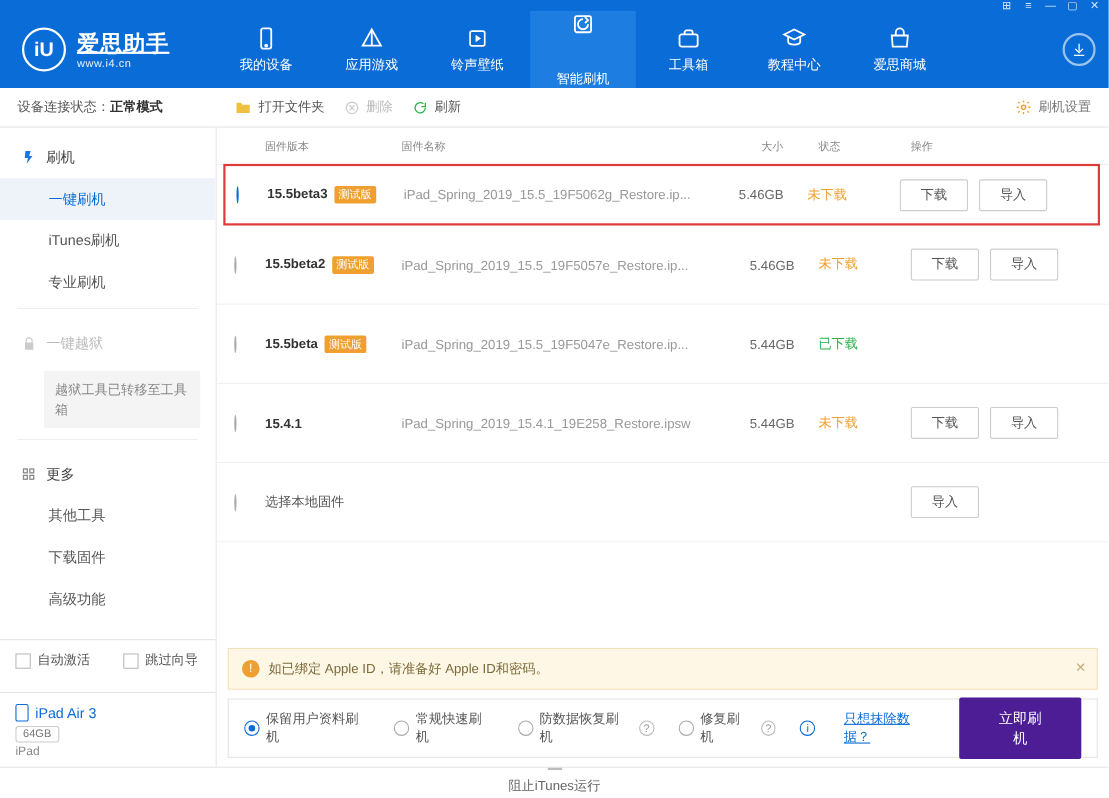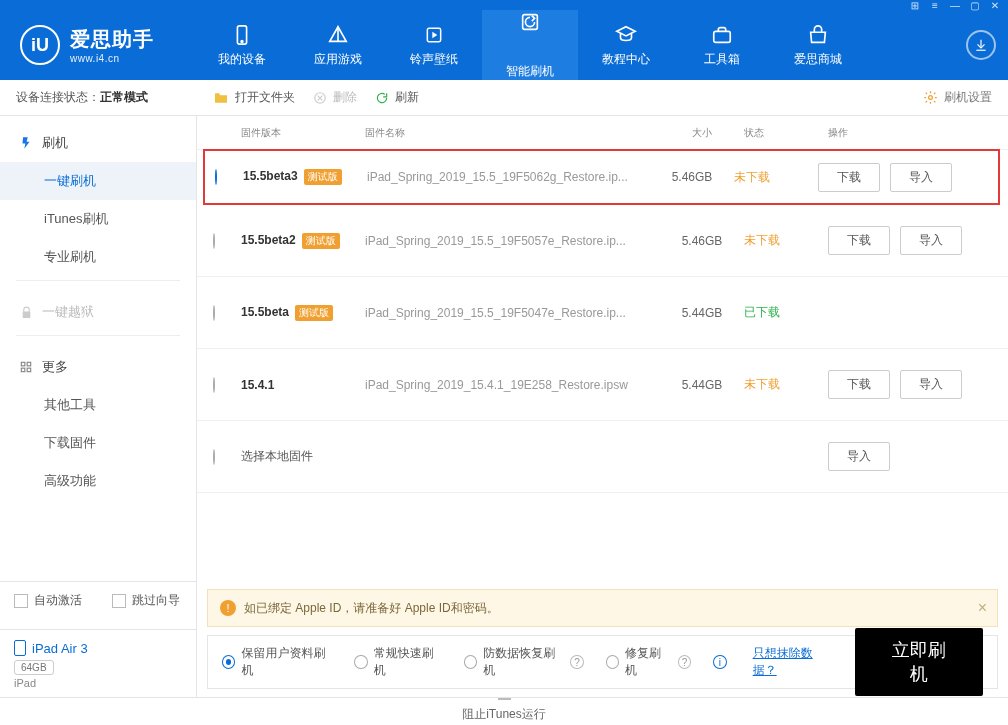--- a/index.html
+++ b/index.html
@@ -7,21 +7,21 @@
 
 
 .titlebar { height: 10px; background: #0a6cd6; display: flex; justify-content: flex-end; align-items: center; padding: 0 6px; gap: 6px; }
 .titlebar .sys { width: 14px; height: 10px; display: flex; align-items: center; justify-content: center; color: #cfe5fb; font-size: 10px; cursor: pointer; }
 
 
 .header { background: #0a6cd6; height: 70px; display: flex; align-items: center; padding: 0 12px 0 20px; }
 .logo { display: flex; align-items: center; gap: 10px; margin-right: 40px; }
 .logo-badge { width: 40px; height: 40px; border-radius: 50%; border: 2px solid #fff; display: flex; align-items: center; justify-content: center; color: #fff; font-size: 18px; font-weight: bold; }
 .logo-text { color: #fff; }
-.logo-text .cn { font-size: 20px; font-weight: bold; letter-spacing: 1px; }
+.logo-text .cn { font-size: 20px; font-weight: bold; letter-spacing: 1px; text-decoration: underline; }
 .logo-text .url { font-size: 10px; letter-spacing: 0.5px; opacity: .9; }
 .nav { display: flex; height: 70px; flex: 1; }
 .nav-item { width: 96px; height: 70px; display: flex; flex-direction: column; align-items: center; justify-content: center; gap: 4px; color: #fff; cursor: pointer; }
 .nav-item.active { background: #1e7de0; justify-content: space-between; }
 .nav-item .icon { width: 24px; height: 24px; display: flex; align-items: center; justify-content: center; }
 .nav-item .label { font-size: 12px; }
 .download-circle { width: 30px; height: 30px; border: 2px solid rgba(255,255,255,.6); border-radius: 50%; display:flex; align-items:center; justify-content:center; color:#fff; margin-left: 8px; cursor:pointer; }
 
 
 .subhead { height: 36px; border-bottom: 1px solid #e5e5e5; display:flex; align-items:center; }
@@ -89,21 +89,21 @@
 .tip-bar { background:#fff7e6; border:1px solid #f3e2b8; margin:0 10px 8px 10px; height:38px; display:flex; align-items:center; padding:0 12px; font-size:12px; color:#7a6a3a; position:relative; }
 .tip-bar .warn { width:16px; height:16px; border-radius:50%; background:#f0a030; color:#fff; display:flex; align-items:center; justify-content:center; font-size:11px; margin-right:8px; }
 .tip-bar .close { position:absolute; right:10px; color:#bfae7a; font-size:16px; cursor:pointer; }
 .flash-bar { border:1px solid #e5e5e5; margin:0 10px 8px 10px; height:54px; display:flex; align-items:center; padding:0 14px; gap:22px; font-size:12px; color:#555; }
 .mode { display:flex; align-items:center; gap:6px; cursor:pointer; }
 .mode .r { width:14px; height:14px; border:1.5px solid #aaa; border-radius:50%; position:relative; }
 .mode.sel .r { border-color:#0a6cd6; }
 .mode.sel .r::after { content:""; position:absolute; inset:3px; background:#0a6cd6; border-radius:50%; }
 .qmark { width:14px; height:14px; border:1px solid #bbb; border-radius:50%; display:flex; align-items:center; justify-content:center; font-size:10px; color:#999; margin-left:2px; }
 .only-erase { color:#0a6cd6; text-decoration:underline; cursor:pointer; margin-left:4px;font-family:Liberation Serif, serif; }
-.flash-go { margin-left:auto; background:#000000; color:#fff; border:none; padding:10px 30px; font-size:18px; border-radius:2px; cursor:pointer; }
+.flash-go { margin-left:auto; background:#4c1d95; color:#fff; border:none; padding:10px 30px; font-size:13px; border-radius:2px; cursor:pointer; }
 .info-icon { width:14px;height:14px;border:1.5px solid #0a6cd6;border-radius:50%;display:flex;align-items:center;justify-content:center;color:#0a6cd6;font-size:10px; }
 
 
 .footer { height:28px; border-top:1px solid #e5e5e5; display:flex; align-items:center; font-size:12px; color:#666; padding:0 14px; gap:6px;flex-direction:column; }
 .footer .fchk { width:13px; height:13px; border:1px solid #bbb; }
 .footer .seg { padding:0 12px; cursor:pointer; }
 .footer .sep { width:1px; height:14px; background:#ddd; }
 .footer .right { margin-left:auto; display:flex; align-items:center; }
 
 svg { display:block; }
@@ -161,34 +161,34 @@
             <rect x="4" y="4" width="16" height="16" rx="2" fill="none" stroke="#fff" stroke-width="1.8"></rect>
             <path d="M12 7a5 5 0 1 0 5 5" fill="none" stroke="#fff" stroke-width="1.8"></path>
             <path d="M14 5l3 3-3 3" fill="none" stroke="#fff" stroke-width="1.8"></path>
           </svg>
         </span>
         <span class="label">智能刷机</span>
       </div>
       <div class="nav-item">
         <span class="icon">
           <svg width="22" height="22" viewBox="0 0 24 24" fill="none" stroke="#fff" stroke-width="1.8">
+            <rect x="3" y="8" width="18" height="12" rx="2"></rect>
+            <path d="M8 8V6a2 2 0 0 1 2-2h4a2 2 0 0 1 2 2v2"></path>
+          </svg>
+        </span>
+        <span class="label">工具箱</span>
+      </div>
+      <div class="nav-item">
+        <span class="icon">
+          <svg width="22" height="22" viewBox="0 0 24 24" fill="none" stroke="#fff" stroke-width="1.8">
             <path d="M2 8l10-5 10 5-10 5z"></path>
             <path d="M6 10v5c0 2 3 3 6 3s6-1 6-3v-5"></path>
           </svg>
         </span>
         <span class="label">教程中心</span>
-      </div>
-      <div class="nav-item">
-        <span class="icon">
-          <svg width="22" height="22" viewBox="0 0 24 24" fill="none" stroke="#fff" stroke-width="1.8">
-            <rect x="3" y="8" width="18" height="12" rx="2"></rect>
-            <path d="M8 8V6a2 2 0 0 1 2-2h4a2 2 0 0 1 2 2v2"></path>
-          </svg>
-        </span>
-        <span class="label">工具箱</span>
       </div>
       <div class="nav-item">
         <span class="icon">
           <svg width="22" height="22" viewBox="0 0 24 24" fill="none" stroke="#fff" stroke-width="1.8">
             <path d="M4 9h16l-1 11H5z"></path>
             <path d="M8 9V6a4 4 0 0 1 8 0v3"></path>
           </svg>
         </span>
         <span class="label">爱思商城</span>
       </div>
@@ -267,20 +267,21 @@
       <div class="divider"></div>
       <div class="side-group">
         <div class="side-head muted">
           <span class="hicon">
               <svg width="13" height="13" viewBox="0 0 24 24" fill="#ccc">
                 <path d="M6 10V7a6 6 0 0 1 12 0v3h1v12H5V10h1zm2 0h8V7a4 4 0 0 0-8 0v3z"></path>
               </svg>
             </span>
           <span>一键越狱</span>
         </div>
+        <div class="side-note">越狱工具已转移至工具箱</div>
       </div>
       <div class="divider"></div>
       <div class="side-group">
         <div class="side-head">
           <span class="hicon" style="color:#888">
               <svg width="14" height="14" viewBox="0 0 24 24" fill="none" stroke="#888" stroke-width="2">
                 <rect x="4" y="4" width="6" height="6"></rect>
                 <rect x="14" y="4" width="6" height="6"></rect>
                 <rect x="4" y="14" width="6" height="6"></rect>
                 <rect x="14" y="14" width="6" height="6"></rect>

